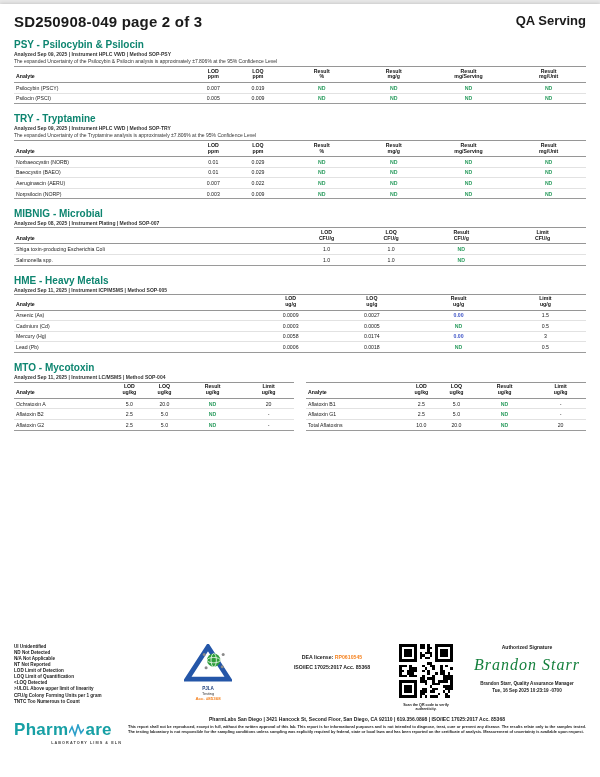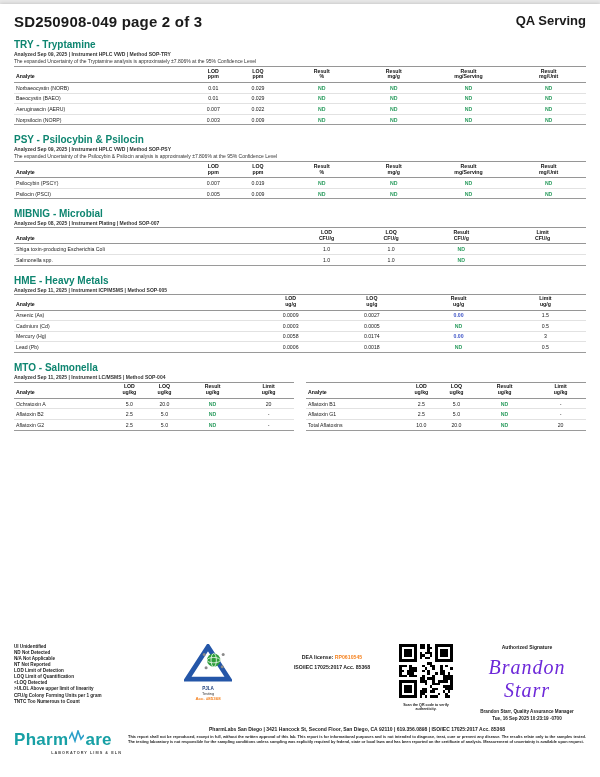--- a/index.html
+++ b/index.html
@@ -57,46 +57,105 @@
   .pjla{width:64px;margin-left:50px;text-align:center;}
   .pjla-name{font-size:4.6px;font-weight:bold;color:#1d3f7d;line-height:1.2;}
   .pjla-sub{font-size:3.8px;color:#333;}
   .pjla-acc{font-size:4.4px;font-weight:bold;color:#f5821f;}
   .dea{width:120px;margin-left:32px;margin-top:8px;text-align:center;font-size:5.2px;font-weight:bold;line-height:2;color:#222;}
   .dea .lic{color:#f5821f;}
   .qr{width:64px;margin-left:2px;text-align:center;}
   .qr-caption{font-size:3.6px;font-weight:bold;color:#222;margin-top:1px;}
   .sig{flex:1;margin-left:10px;text-align:center;}
   .sig-heading{font-size:5px;font-weight:bold;}
-  .sig-script{font-family:"Liberation Serif","DejaVu Serif",serif;font-style:italic;font-size:20px;letter-spacing:1px;margin:6px 0 7px;color:#6d28d9;}
+  .sig-script{font-family:"Liberation Serif","DejaVu Serif",serif;font-style:italic;font-size:16px;letter-spacing:1px;margin:6px 0 7px;color:#15803d;}
   .sig-name{font-size:4.6px;font-weight:bold;line-height:1.5;}
   .sig-date{font-size:4.6px;font-weight:bold;}
 
   .f-row2{display:flex;margin-top:5px;align-items:flex-start;}
   .pharmware{width:108px;padding-top:4px;}
-  .pw-name{display:flex;align-items:flex-start;}
+  .pw-name{display:flex;align-items:center;}
   .pw-txt{font-size:17px;font-weight:bold;color:#17a0a5;letter-spacing:.3px;}
   .pw-wave{margin:0 1px;}
   .pw-tag{font-size:3.8px;font-weight:bold;letter-spacing:1.05px;color:#444;text-align:right;margin-top:1px;}
   .bottom-text{flex:1;padding-left:6px;}
   .address{font-size:5px;font-weight:bold;text-align:center;color:#222;margin-bottom:2px;}
   .disclaimer{font-size:3.9px;font-weight:bold;color:#222;text-align:justify;line-height:1.35;}
 </style>
 </head>
 <body>
 
 <div class="page">
   <div class="content">
 
     <div class="doc-header">
       <div class="doc-title">SD250908-049 page 2 of 3</div>
       <div class="doc-type">QA Serving</div>
     </div>
 
     <div class="section">
+      <div class="section-title">PSY - Psilocybin &amp; Psilocin</div>
+      <div class="section-meta">Analyzed Sep 09, 2025  |  Instrument HPLC VWD  | Method SOP-PSY</div>
+      <div class="section-note">The expanded Uncertainty of the Psilocybin &amp; Psilocin analysis is approximately ±7.806% at the 95% Confidence Level</div>
+      <table class="tbl cols7">
+          <thead>
+            <tr>
+              <th>
+                <div>Analyte</div>
+              </th>
+              <th>
+                <div>LOD</div>
+                <div>ppm</div>
+              </th>
+              <th>
+                <div>LOQ</div>
+                <div>ppm</div>
+              </th>
+              <th>
+                <div>Result</div>
+                <div>%</div>
+              </th>
+              <th>
+                <div>Result</div>
+                <div>mg/g</div>
+              </th>
+              <th>
+                <div>Result</div>
+                <div>mg/Serving</div>
+              </th>
+              <th>
+                <div>Result</div>
+                <div>mg/Unit</div>
+              </th>
+            </tr>
+          </thead>
+          <tbody>
+            <tr>
+              <td>Psilocybin (PSCY)</td>
+              <td>0.007</td>
+              <td>0.019</td>
+              <td class="nd">ND</td>
+              <td class="nd">ND</td>
+              <td class="nd">ND</td>
+              <td class="nd">ND</td>
+            </tr>
+            <tr>
+              <td>Psilocin (PSCI)</td>
+              <td>0.005</td>
+              <td>0.009</td>
+              <td class="nd">ND</td>
+              <td class="nd">ND</td>
+              <td class="nd">ND</td>
+              <td class="nd">ND</td>
+            </tr>
+          </tbody>
+        </table>
+    </div>
+
+    <div class="section">
       <div class="section-title">TRY - Tryptamine</div>
       <div class="section-meta">Analyzed Sep 09, 2025  |  Instrument HPLC VWD  | Method SOP-TRY</div>
       <div class="section-note">The expanded Uncertainty of the Tryptamine analysis is approximately ±7.806% at the 95% Confidence Level</div>
       <table class="tbl cols7">
           <thead>
             <tr>
               <th>
                 <div>Analyte</div>
               </th>
               <th>
@@ -160,79 +219,20 @@
               <td class="nd">ND</td>
               <td class="nd">ND</td>
               <td class="nd">ND</td>
               <td class="nd">ND</td>
             </tr>
           </tbody>
         </table>
     </div>
 
     <div class="section">
-      <div class="section-title">PSY - Psilocybin &amp; Psilocin</div>
-      <div class="section-meta">Analyzed Sep 09, 2025  |  Instrument HPLC VWD  | Method SOP-PSY</div>
-      <div class="section-note">The expanded Uncertainty of the Psilocybin &amp; Psilocin analysis is approximately ±7.806% at the 95% Confidence Level</div>
-      <table class="tbl cols7">
-          <thead>
-            <tr>
-              <th>
-                <div>Analyte</div>
-              </th>
-              <th>
-                <div>LOD</div>
-                <div>ppm</div>
-              </th>
-              <th>
-                <div>LOQ</div>
-                <div>ppm</div>
-              </th>
-              <th>
-                <div>Result</div>
-                <div>%</div>
-              </th>
-              <th>
-                <div>Result</div>
-                <div>mg/g</div>
-              </th>
-              <th>
-                <div>Result</div>
-                <div>mg/Serving</div>
-              </th>
-              <th>
-                <div>Result</div>
-                <div>mg/Unit</div>
-              </th>
-            </tr>
-          </thead>
-          <tbody>
-            <tr>
-              <td>Psilocybin (PSCY)</td>
-              <td>0.007</td>
-              <td>0.019</td>
-              <td class="nd">ND</td>
-              <td class="nd">ND</td>
-              <td class="nd">ND</td>
-              <td class="nd">ND</td>
-            </tr>
-            <tr>
-              <td>Psilocin (PSCI)</td>
-              <td>0.005</td>
-              <td>0.009</td>
-              <td class="nd">ND</td>
-              <td class="nd">ND</td>
-              <td class="nd">ND</td>
-              <td class="nd">ND</td>
-            </tr>
-          </tbody>
-        </table>
-    </div>
-
-    <div class="section">
       <div class="section-title">MIBNIG - Microbial</div>
       <div class="section-meta">Analyzed Sep 08, 2025  |  Instrument Plating  | Method SOP-007</div>
       <table class="tbl cols5-mic">
           <thead>
             <tr>
               <th>
                 <div>Analyte</div>
               </th>
               <th>
                 <div>LOD</div>
@@ -325,21 +325,21 @@
               <td>0.0006</td>
               <td>0.0018</td>
               <td class="nd">ND</td>
               <td>0.5</td>
             </tr>
           </tbody>
         </table>
     </div>
 
     <div class="section">
-      <div class="section-title">MTO - Salmonella</div>
+      <div class="section-title">MTO - Mycotoxin</div>
       <div class="section-meta">Analyzed Sep 11, 2025  |  Instrument LC/MSMS  | Method SOP-004</div>
       <div class="dual">
         <table class="tbl cols5-mto">
             <thead>
               <tr>
                 <th>
                   <div>Analyte</div>
                 </th>
                 <th>
                   <div>LOD</div>

